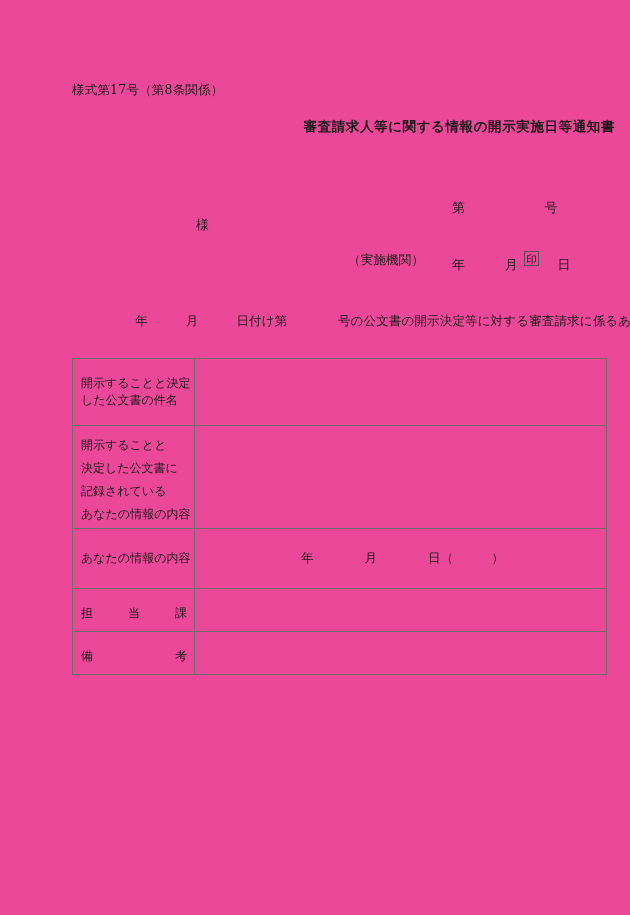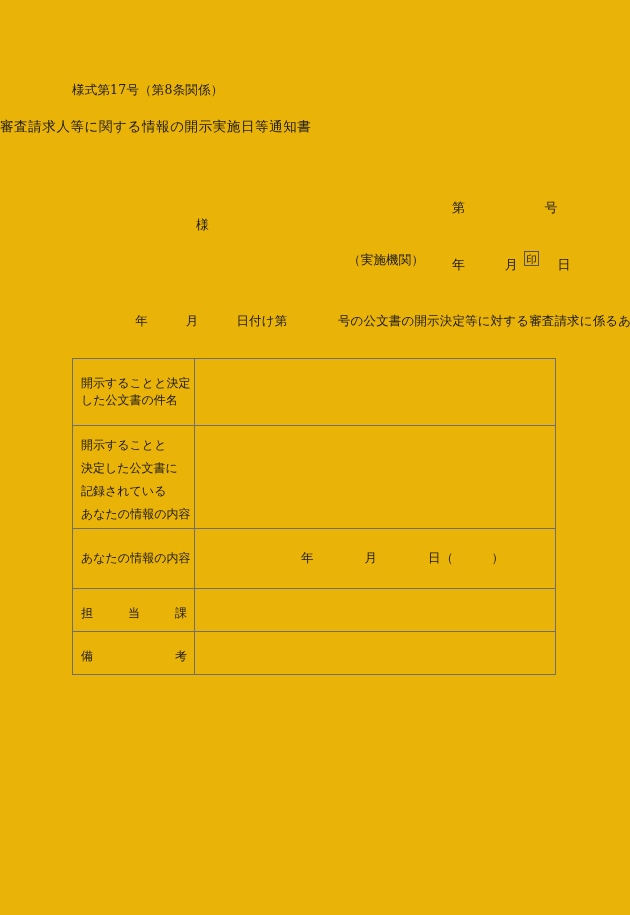--- a/index.html
+++ b/index.html
@@ -14,44 +14,45 @@
     position: relative;
     overflow: hidden;
     font-family: "DejaVu Serif", "Liberation Serif", serif;
     color: #1a1a1a;
     -webkit-font-smoothing: antialiased;
   }
 
   .page {
     position: absolute;
     inset: 0;
-    background: #eab308;
+    background: #ec4899;
   }
 
   
   .form-number {
     position: absolute;
     left: 72px;
     top: 81px;
     font-size: 12.5px;
     line-height: 1.4;
     letter-spacing: 0.2px;
     white-space: pre;
   }
 
   
   .doc-title {
     position: absolute;
     left: 0;
-    right: 0;
+    right: 15px;
     top: 118px;
-    text-align: left;
+    text-align: right;
     font-size: 13.5px;
     letter-spacing: 0.6px;
     white-space: pre;
+    font-weight: bold;
   }
 
   
   .ref-block {
     position: absolute;
     left: 452px;
     top: 160px;
     font-size: 13px;
     line-height: 19px;
     white-space: pre;
@@ -113,21 +114,21 @@
     white-space: pre;
     letter-spacing: 0.15px;
     margin-top: 28px;
   }
 
   
   .form-table {
     position: absolute;
     left: 72px;
     top: 358px;
-    width: 484px;
+    width: 535px;
     border-collapse: collapse;
     table-layout: fixed;
   }
   .form-table td {
     border: 1px solid #6f6f6f;
     padding: 0;
     vertical-align: middle;
     font-size: 12px;
   }
   td.label-cell {

